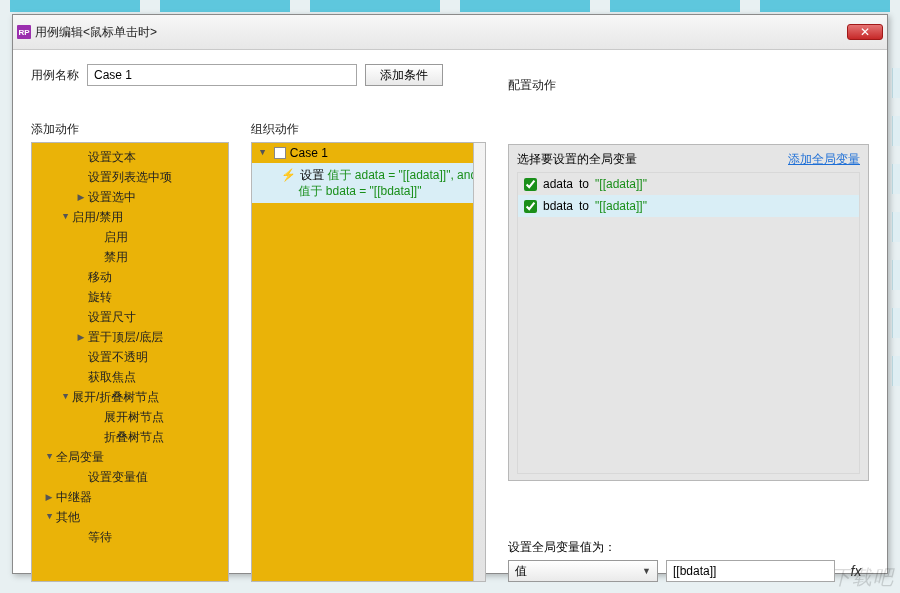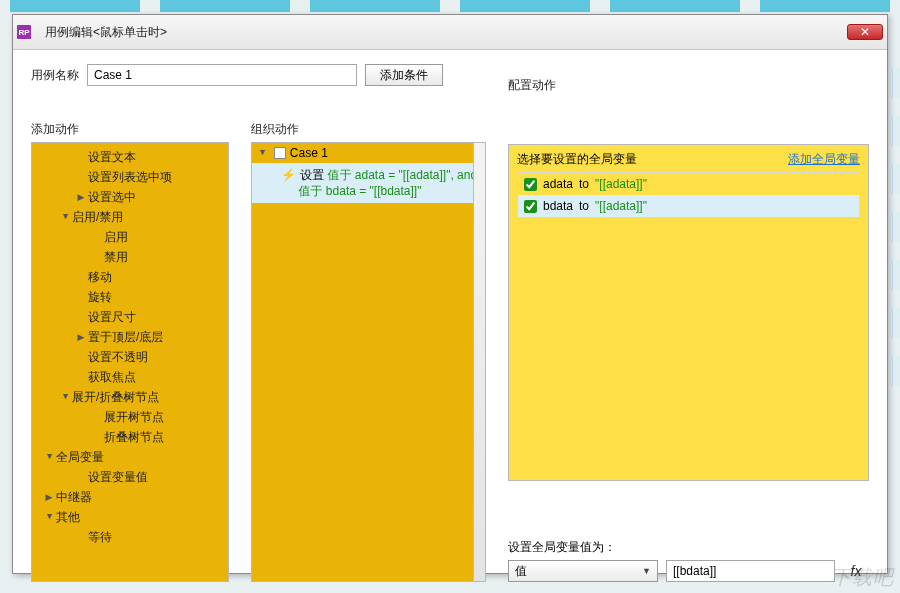--- a/index.html
+++ b/index.html
@@ -6,21 +6,21 @@
   body { background: #e8f0f2; width: 900px; height: 593px; overflow: hidden; position: relative; }
   .bg-bars { position:absolute; top:0; left:0; right:0; height:14px; display:flex; }
   .bg-bars span { height:12px; background:#5ec7dd; margin:0 10px; flex:1; }
   .bg-ex { position:absolute; top:30px; left:16px; font-size:12px; color:#333; }
   .window {
     position: absolute; left: 12px; top: 14px; width: 876px; height: 560px;
     background: #fff; border: 1px solid #8a8a8a; box-shadow: 2px 2px 6px rgba(0,0,0,.25);
   }
   .titlebar {
     height: 22px; background: linear-gradient(#f7f7f7,#e7e7e7); border-bottom:1px solid #c9c9c9;
-    display:flex; align-items:center; padding:17px 4px; gap:14px;
+    display:flex; align-items:center; padding:17px 4px; gap:4px;
   }
   .titlebar .app-icon { width:14px; height:14px; background:#9b2fae; display:flex; align-items:center; justify-content:center; color:#fff; font-size:8px; font-weight:bold; border-radius:1px;}
   .titlebar .title { flex:1; color:#222; }
   .close-btn { width:36px; height:16px; background:linear-gradient(#e57373,#c62828); border:1px solid #a01818; border-radius:3px; display:flex; align-items:center; justify-content:center; color:#fff; font-size:10px; cursor:pointer;}
   .body { padding: 14px 18px 4px 18px; display:flex; flex-direction:column; height:calc(100% - 22px); }
   .name-row { display:flex; align-items:center; gap:8px; margin-bottom:10px; }
   .name-row label { color:#222; }
   .name-row input { width:270px; height:22px; border:1px solid #a6a6a6; padding:0 6px; }
   .btn { height:22px; border:1px solid #999; background:linear-gradient(#fff,#e9e9e9); padding:0 14px; cursor:pointer; }
   .columns { display:flex; gap:22px; flex:1; min-height:0;}
@@ -37,21 +37,21 @@
   .node { display:flex; align-items:center; height:20px; white-space:nowrap; color:#222; cursor:default;}
   .arrow { width:10px; display:inline-block; text-align:center; margin-right:2px; font-size:9px; color:#555;}
   .arrow.open::before{content:"▲"; display:inline-block; transform:rotate(180deg);} 
   .arrow.closed::before{content:"▶";}
   
   .case-row { display:flex; align-items:center; height:20px; padding-left:6px; gap:4px;}
   .action-row { background:#d9eef6; padding:4px 4px 4px 30px; line-height:16px;}
   .action-row .green{ color:#1a8f1a; }
   .midbar { position:absolute; right:0; top:0; bottom:0; width:12px; background:linear-gradient(#f3f3f3,#e3e3e3); border-left:1px solid #bcbcbc;}
   
-  .right-top { border:1px solid #b8b8b8; background:#fde047; padding:6px 8px 6px 8px; }
+  .right-top { border:1px solid #b8b8b8; background:#e5e5e5; padding:6px 8px 6px 8px; }
   .right-top-head { display:flex; align-items:center; margin-bottom:4px;}
   .right-top-head .link { color:#1e6fd6; text-decoration:underline; cursor:pointer;}
   .var-list { border:1px solid #d8d8d8; }
   .var-row { display:flex; align-items:center; gap:6px; height:22px; padding:0 6px;}
   .var-row.sel { background:#d9eef6; }
   .var-row input[type=checkbox]{ accent-color:#1a8f1a;}
   .green{ color:#1a8f1a; }
   .right-list-area{ height:300px; overflow:auto;}
   .value-block { margin-top:12px;}
   .value-row { display:flex; align-items:center; gap:8px; margin-top:4px;}

